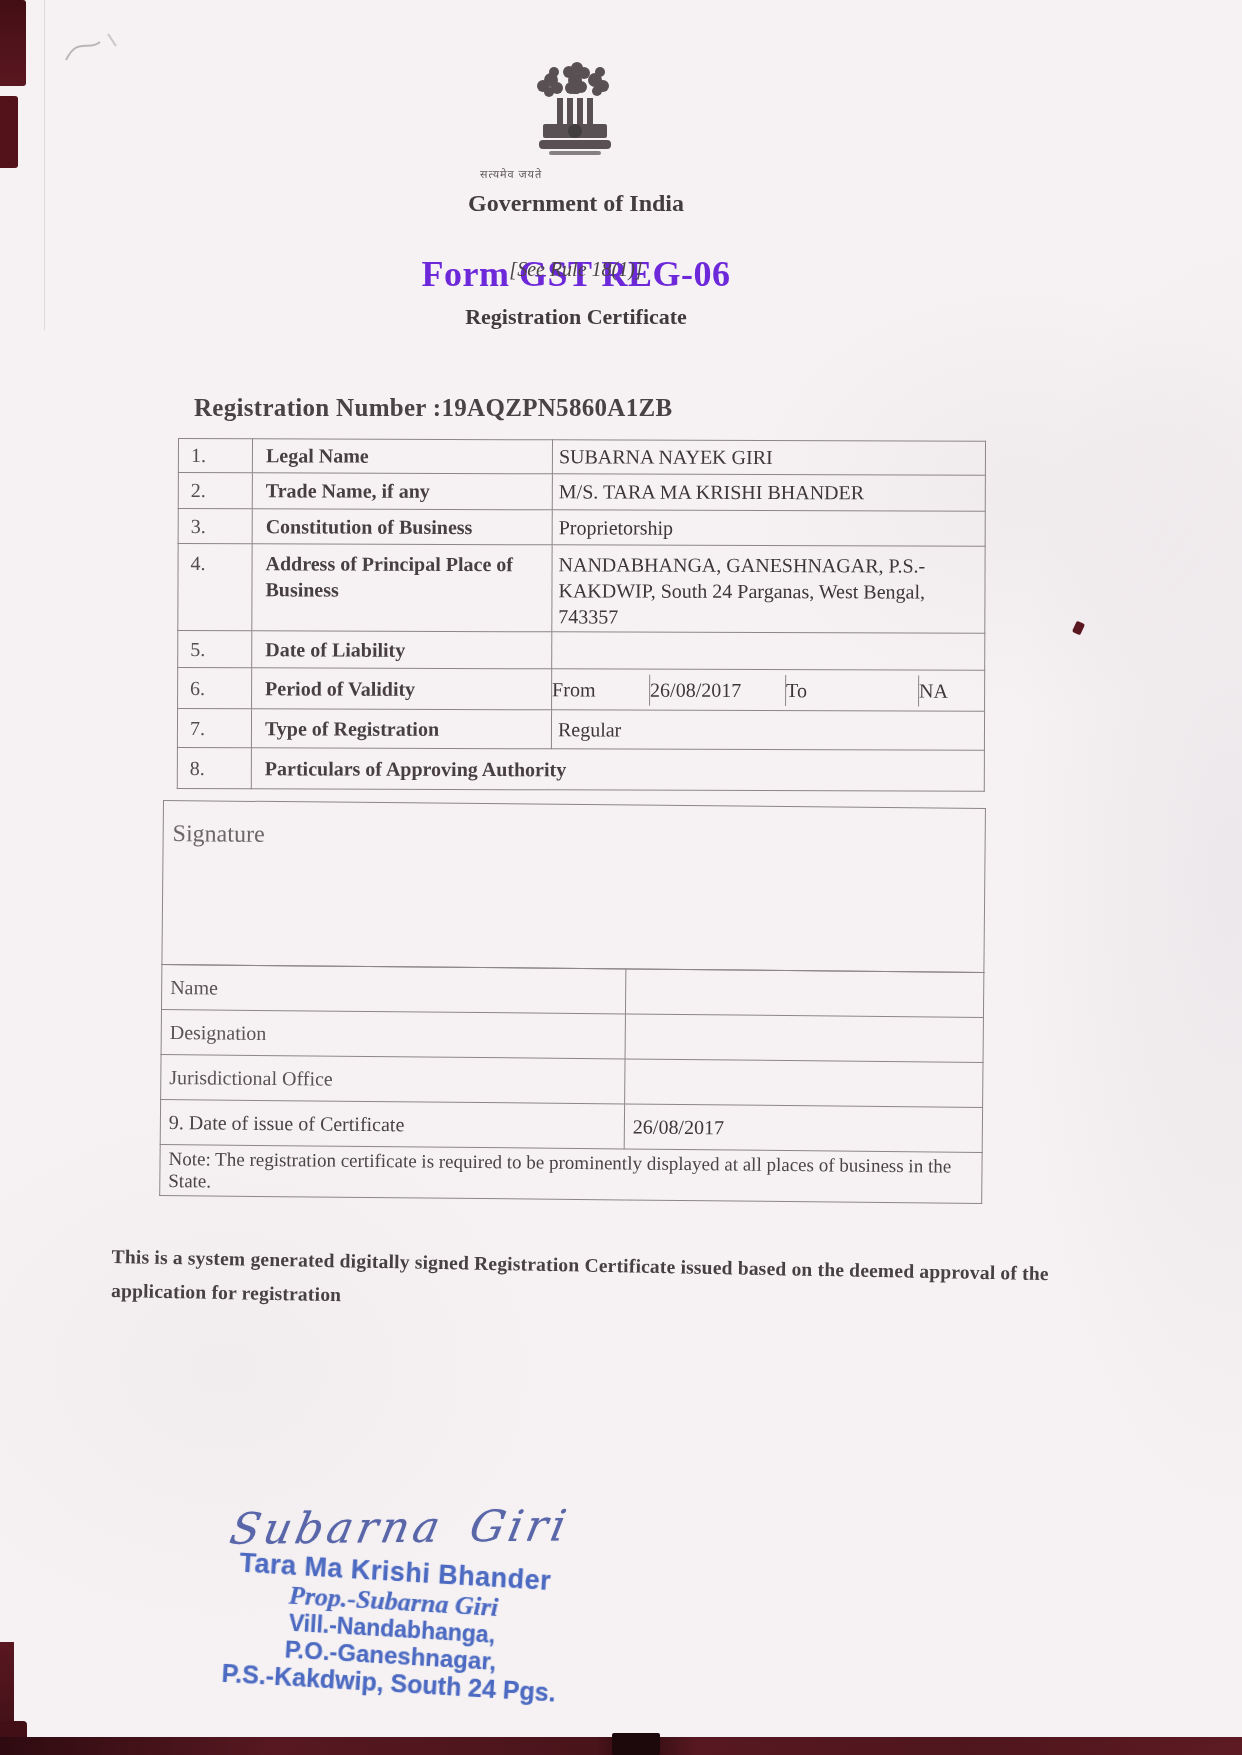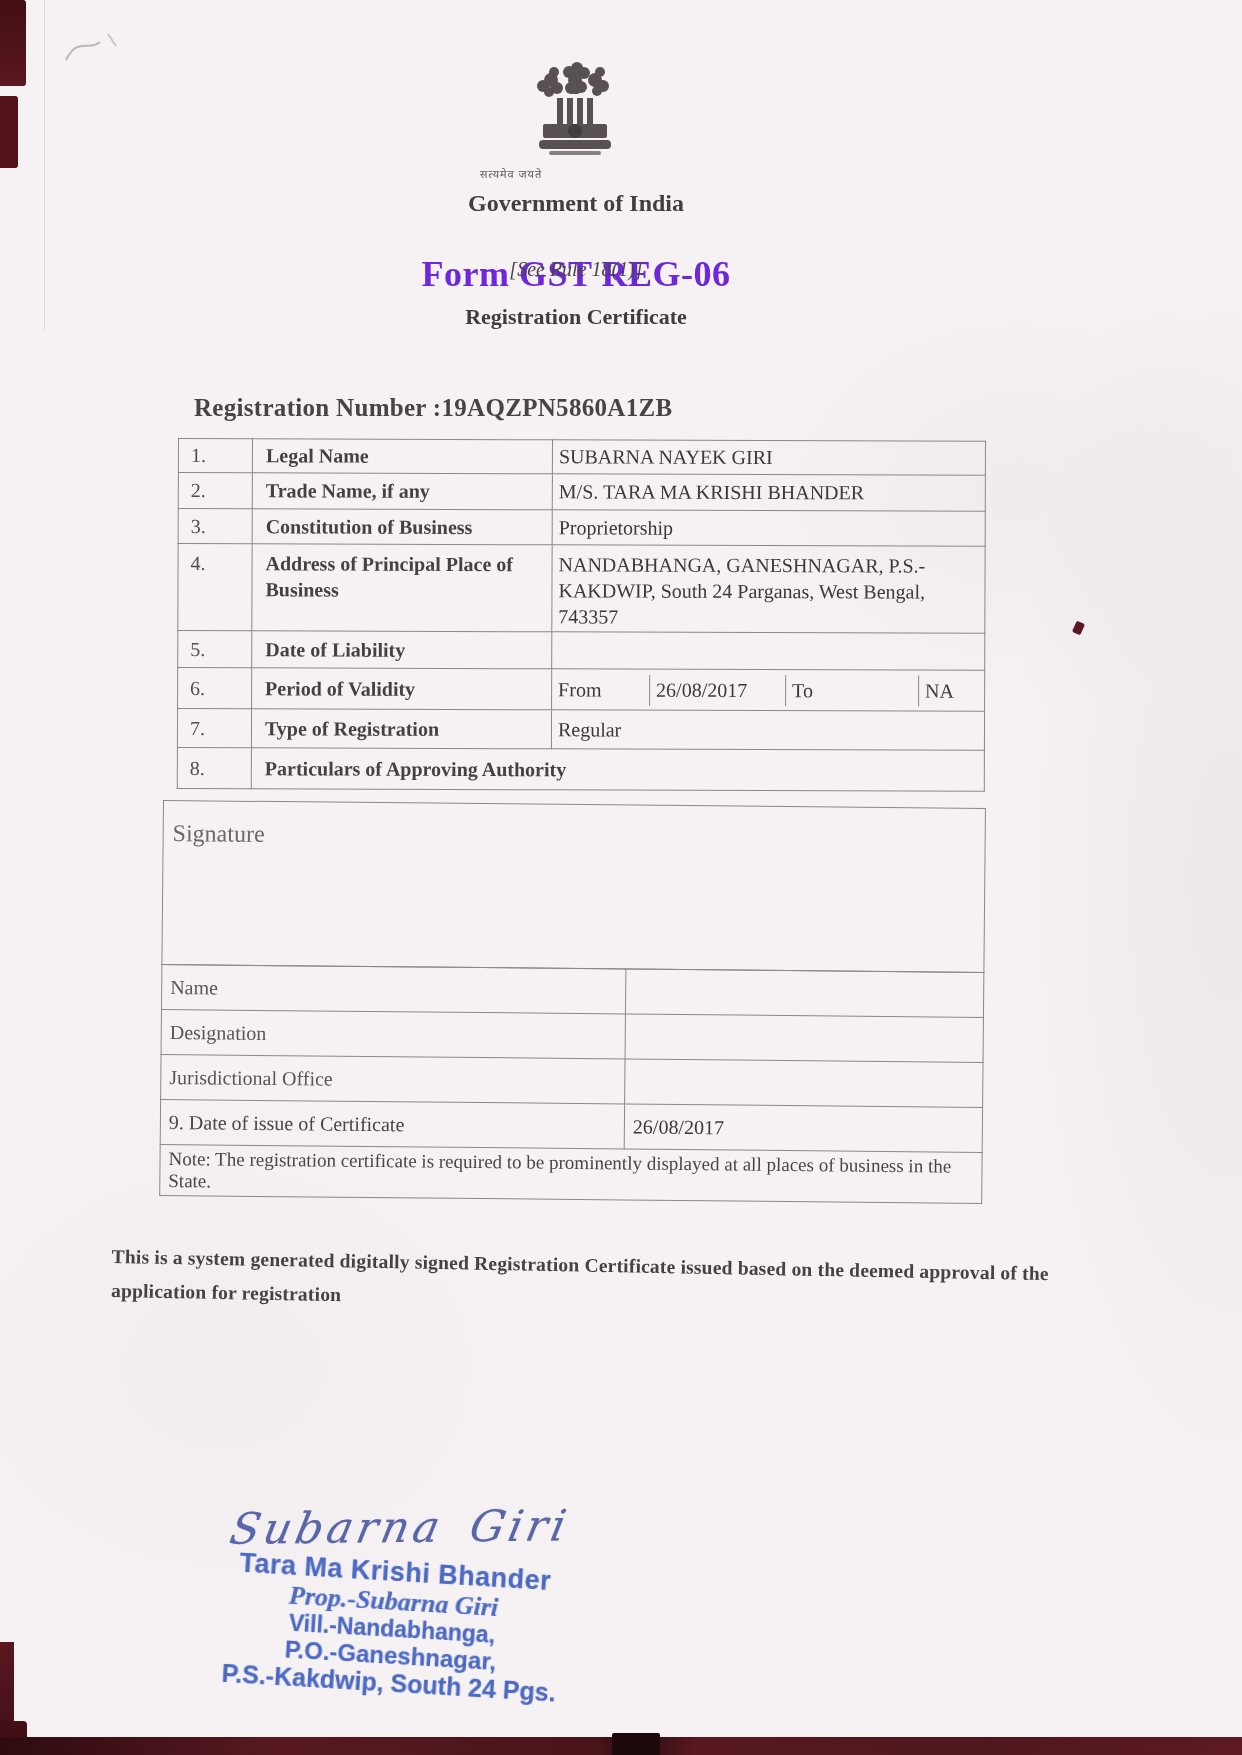--- a/index.html
+++ b/index.html
@@ -35,21 +35,21 @@
   .cert{top:304px;font-size:22px;font-weight:bold;color:#413b3e;}
   .regline{left:186px;top:394px;font-size:25px;font-weight:bold;color:#4a4346;letter-spacing:0.3px;margin-left:8px;}
   
   .main-table{left:178px;top:438px;width:808px;border-collapse:collapse;table-layout:fixed;
     transform:rotate(0.2deg);transform-origin:left top;font-size:20px;}
   .main-table td{border:1px solid #8d8588;vertical-align:middle;padding:2px 6px;}
   .main-table td.num{width:55px;padding-left:12px;color:#534d50;}
   .main-table td.lbl{width:280px;padding-left:13px;font-weight:600;color:#473f42;}
   .main-table td.val{color:#3e373a;}
   .sub{display:flex;height:100%;align-items:center;}
-  .sub > div{padding:4px 6px;box-sizing:border-box;}
+  .sub > div{padding:4px 0;box-sizing:border-box;}
   .sub .b{border-left:1px solid #8d8588;align-self:stretch;display:flex;align-items:center;}
   
   .lower{left:163px;top:800px;width:823px;transform:rotate(0.55deg);transform-origin:left top;}
   .sigbox{border:1px solid #8d8588;height:165px;box-sizing:border-box;}
   .sigbox span{display:inline-block;padding:19px 9px;font-size:24px;color:#6d6669;}
   .officer-table{width:823px;border-collapse:collapse;table-layout:fixed;margin-top:-1px;font-size:20px;}
   .officer-table td{border:1px solid #8d8588;padding:3px 8px;height:38px;vertical-align:middle;}
   .officer-table td.olbl{width:447px;color:#5b5457;}
   .officer-table td.oval{color:#3e373a;}
   .officer-table td.note{font-size:19px;color:#4b4447;height:40px;padding-left:8px;}

